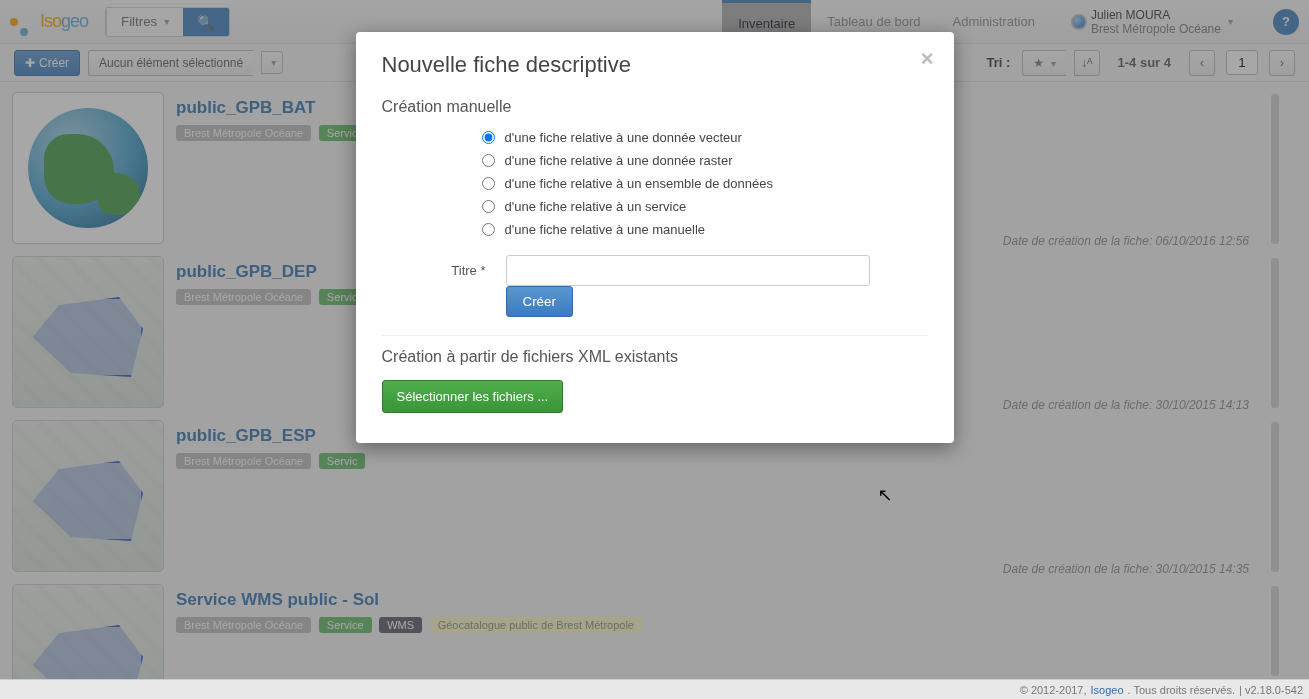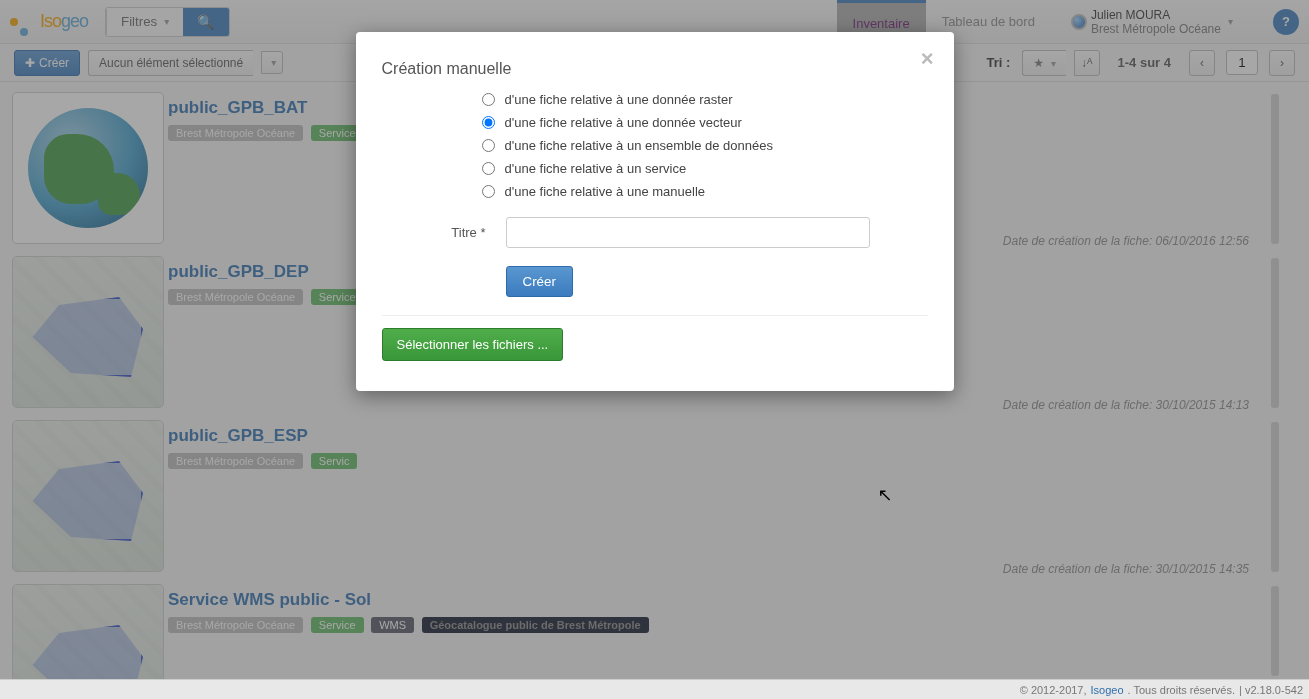--- a/index.html
+++ b/index.html
@@ -9,64 +9,64 @@
 .logo { width: 85px; height: 34px; display: flex; align-items: center; font-weight: bold; font-size: 18px; }
 .logo .dot { width: 8px; height: 8px; border-radius: 50%; background: #f7a400; display: inline-block; margin-right: 2px; box-shadow: 10px 10px 0 #5aa8d8; position: relative; }
 .logo .txt { color: #f7a400; margin-left: 20px; letter-spacing: -1px; font-family: sans-serif; font-weight: 400; }
 .logo .txt b { color: #5aa8d8; font-weight: 400; }
 .searchgrp { display: flex; border: 1px solid #ccc; border-radius: 3px; overflow: hidden; height: 30px; }
 .search-input { border: none; padding: 0 10px; width: 290px; color: #999; outline: none; }
 .filters-btn { background: #fafafa; border: none; border-left: 1px solid #ccc; padding: 0 14px; color: #666; cursor: pointer; display: flex; align-items: center; gap: 4px; }
 .search-btn { background: #3b7bbf; border: none; color: white; padding: 0 14px; cursor: pointer; font-size: 14px; }
 .nav { margin-left: auto; display: flex; align-items: stretch; height: 44px; }
 .nav .tab { padding: 0 16px; display: flex; align-items: center; color: #888; cursor: pointer; }
-.nav .tab.active { background: #aaa; color: #701a75; border-top: 3px solid #3b7bbf; }
+.nav .tab.active { background: #aaa; color: #0f172a; border-top: 3px solid #3b7bbf; }
 .userblock { display: flex; align-items: center; gap: 4px; padding: 0 10px; cursor: pointer; }
 .userblock .ball { width: 16px; height: 16px; border-radius:50%; background: radial-gradient(circle at 30% 30%,#9ed3ff,#1d66b2); border: 2px solid #bbb; }
 .userblock .names { line-height: 14px; color: #777; font-size: 12px; }
 .userblock .names div:first-child { color: #333; font-weight: 500; }
 .help { width: 26px; height: 26px; background: #3b7bbf; color: #fff; border-radius: 50%; display: flex; align-items:center; justify-content:center; font-weight:bold; margin-left:20px; cursor:pointer; }
 
 .toolbar { height: 38px; border-bottom: 1px solid #ddd; display: flex; align-items: center; padding: 0 14px; gap: 8px; }
 .btn { border: 1px solid #bbb; border-radius: 3px; padding: 5px 10px; background: linear-gradient(#fcfcfc,#eee); cursor: pointer; color: #555; font-size: 12px; display: inline-flex; align-items: center; gap: 4px; }
 .btn.primary { background: linear-gradient(#5a97d0,#3b7bbf); color:#fff; border-color:#2f6aa9; }
 .btn.split-main { border-top-right-radius:0;border-bottom-right-radius:0; border-right:none;}
 .btn.split-caret { border-top-left-radius:0;border-bottom-left-radius:0; padding:5px 6px; }
 .spacer { flex:1; }
 .toolbar .lbl { color:#333; font-weight:700; margin-right: 4px; }
 .page-input { width: 32px; text-align:center; border:1px solid #bbb; border-radius:3px; padding:4px 0; margin:0 3px; }
 .icon-star::before { content:"★"; color:#777; }
 
 .content { position: relative; padding: 10px 20px 0 12px; height: calc(699px - 44px - 38px - 20px); overflow: hidden; }
-.card { display: flex; gap: 4px; margin-bottom: 12px; }
+.card { display: flex; gap: 12px; margin-bottom: 12px; }
 .thumb { width: 152px; height: 152px; border:1px solid #ccc; border-radius:5px; background:#fff; overflow:hidden; flex-shrink:0; display:flex; align-items:center; justify-content:center; }
 .thumb.map { background: linear-gradient(#e8eee8,#d9e2d9); position:relative; }
 .thumb.map::before { content:""; position:absolute; inset:0; background: repeating-linear-gradient(45deg, rgba(0,0,0,0.02) 0 6px, transparent 6px 20px); }
 .thumb.map .poly { position:absolute; left:10px; top:40px; width:120px; height:80px; background: rgba(60,100,220,0.3); border:2px solid rgba(40,70,200,0.9); clip-path: polygon(8% 50%, 30% 10%, 80% 0%, 100% 40%, 90% 100%, 40% 95%); }
 .globe { width:120px; height:120px; border-radius:50%; background: radial-gradient(circle at 35% 30%, #a7d3e8, #3f9ecb 55%, #0a4c78); position:relative; overflow:hidden; }
 .globe::after { content:""; position:absolute; top:26px; left:16px; width:70px; height:70px; background:#3e9a43; border-radius:40% 60% 55% 45%; box-shadow: 40px 25px 0 -14px #3e9a43; }
 .card-body { flex:1; padding-top:6px; position:relative; }
 .card-body .title { color:#2d6fae; font-size:17px; font-weight:bold; margin-bottom:6px; }
 .badge { display:inline-block; font-size:11px; padding:2px 8px; border-radius:3px; margin-right:4px; color:#fff; vertical-align:middle; }
 .badge.grey { background:#bbb; color:#fff; }
 .badge.green { background:#5fb760; }
 .badge.dark { background:#556; }
-.badge.lt { background:#0f172a; color:#888;font-weight:bold; }
+.badge.lt { background:#fef9c3; color:#888; }
 .card-footer { position:absolute; right:40px; bottom:-4px; font-style:italic; color:#888; font-size:12px; }
 .mini-scroll { position:absolute; right:10px; width:8px; background:#d0d0d0; border-radius:3px; }
 
 .overlay { position:absolute; inset:0; background:rgba(80,80,80,0.5); }
 .modal { position:absolute; top:32px; left:50%; transform:translateX(-50%); width:598px; background:#fff; border-radius:4px; box-shadow:0 5px 20px rgba(0,0,0,0.4); padding: 20px 26px 30px; }
 .modal h2 { font-size:22px; color:#444; font-weight:500; margin-bottom:20px; }
 .modal .close { position:absolute; top:14px; right:20px; color:#bbb; font-size:22px; cursor:pointer; font-weight:bold; }
 .modal h3 { font-size:16px; color:#555; font-weight:500; margin:8px 0 14px; }
 .radio-list { padding-left:100px; margin-bottom:18px; }
 .radio-list label { display:flex; align-items:center; gap:10px; margin-bottom:8px; color:#444; cursor:pointer; }
 .radio-list input { margin:0; }
-.form-row { display:flex; align-items:center; gap:20px; padding-left:24px; margin-bottom:18px; }
+.form-row { display:flex; align-items:center; gap:20px; padding-left:24px; }
 .form-row .flabel { width:80px; text-align:right; color:#555; }
 .form-row input[type=text] { flex:1; border:1px solid #ccc; border-radius:3px; padding:7px; max-width:364px; }
 .btn-create { background: linear-gradient(#5a97d0,#3b7bbf); color:#fff; border:1px solid #2f6aa9; border-radius:3px; padding:7px 16px; margin-left:124px; cursor:pointer; }
 .modal hr { border:none; border-top:1px solid #eee; margin:18px 0 12px; }
 .btn-green { background: linear-gradient(#4fae4a,#3a9639); color:#fff; border:1px solid #2d7c2d; border-radius:3px; padding:8px 14px; cursor:pointer; font-size:13px; }
 .cursor { position:absolute; left:522px; top:452px; font-size:18px; color:#000; pointer-events:none; }
 
 .footer { position:absolute; bottom:0; right:0; left:0; height:20px; background:#e8e8e8; border-top:1px solid #ccc; font-size:11px; color:#777; display:flex; align-items:center; justify-content:flex-end; padding:0 6px; gap:4px; }
 .footer a { color:#2d6fae; text-decoration:none; }
 .caret-down::after { content:"▾"; margin-left:3px; color:#999; font-size:10px; }
@@ -81,20 +81,21 @@
   </div>
   <div class="searchgrp">
     <button class="filters-btn caret-down">
         <span>Filtres</span>
       </button>
     <button class="search-btn"><span>🔍</span></button>
   </div>
   <div class="nav">
     <div class="tab active">Inventaire</div>
     <div class="tab">Tableau de bord</div>
+    <div class="tab">Administration</div>
   </div>
   <div class="userblock caret-down">
     <div class="ball"></div>
     <div class="names">
       <div>Julien MOURA</div>
       <div>Brest Métropole Océane</div>
     </div>
   </div>
   <div class="help">?</div>
 </div>
@@ -172,49 +173,51 @@
       <div class="mini-scroll" style="top:2px;height:90px;"></div>
     </div>
   </div>
 
 </div>
 
 <div class="overlay"></div>
 
 <div class="modal">
   <div class="close">×</div>
+  <h2>Nouvelle fiche descriptive</h2>
   <h3>Création manuelle</h3>
   <div class="radio-list">
     <label>
-        <input type="radio" name="t" style="">
-        <span>d'une fiche relative à une donnée raster</span>
-      </label>
-    <label>
         <input type="radio" name="t" checked="" style="">
         <span>d'une fiche relative à une donnée vecteur</span>
+      </label>
+    <label>
+        <input type="radio" name="t" style="">
+        <span>d'une fiche relative à une donnée raster</span>
       </label>
     <label>
         <input type="radio" name="t" style="">
         <span>d'une fiche relative à un ensemble de données</span>
       </label>
     <label>
         <input type="radio" name="t" style="">
         <span>d'une fiche relative à un service</span>
       </label>
     <label>
         <input type="radio" name="t" style="">
         <span>d'une fiche relative à une manuelle</span>
       </label>
   </div>
   <div class="form-row">
     <span class="flabel">Titre *</span>
     <input type="text" style="">
   </div>
   <button class="btn-create">Créer</button>
   <hr>
+  <h3>Création à partir de fichiers XML existants</h3>
   <button class="btn-green">Sélectionner les fichiers ...</button>
   <div class="cursor">↖</div>
 </div>
 
 <div class="footer">
   <span>© 2012-2017,</span>
   <a href="#">Isogeo</a>
   <span>. Tous droits réservés.</span>
   <span>| v2.18.0-542</span>
 </div>

